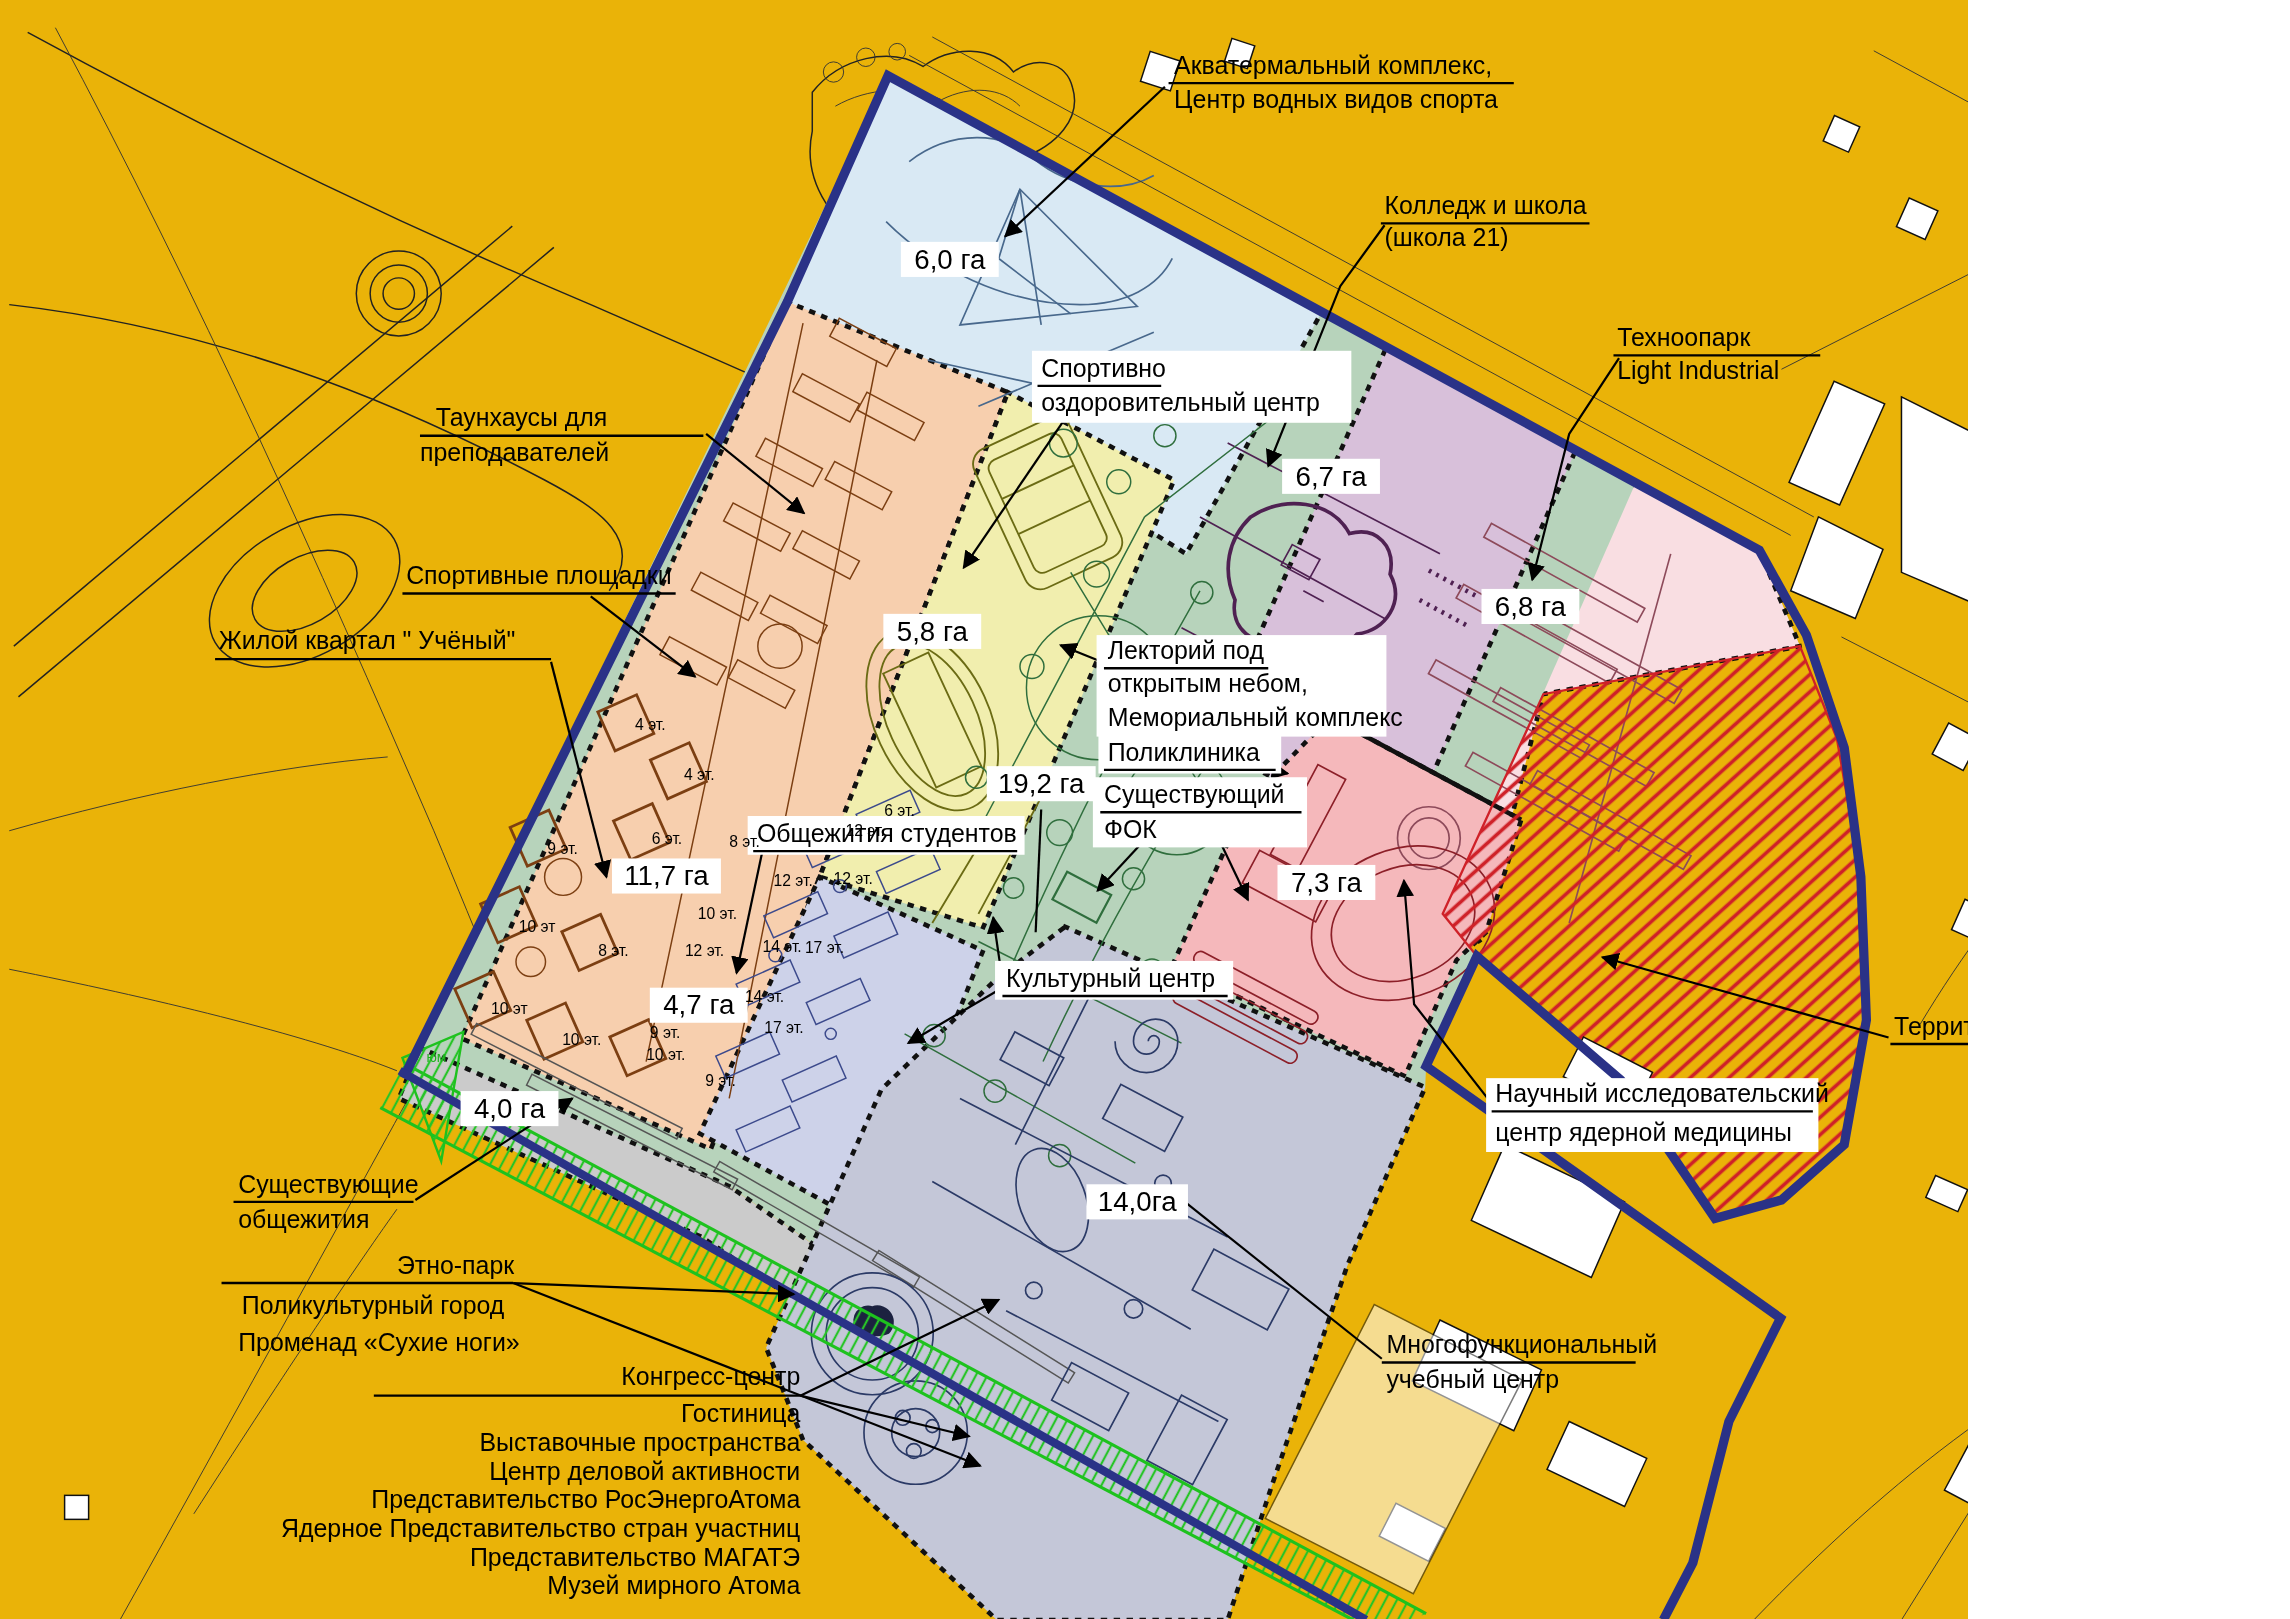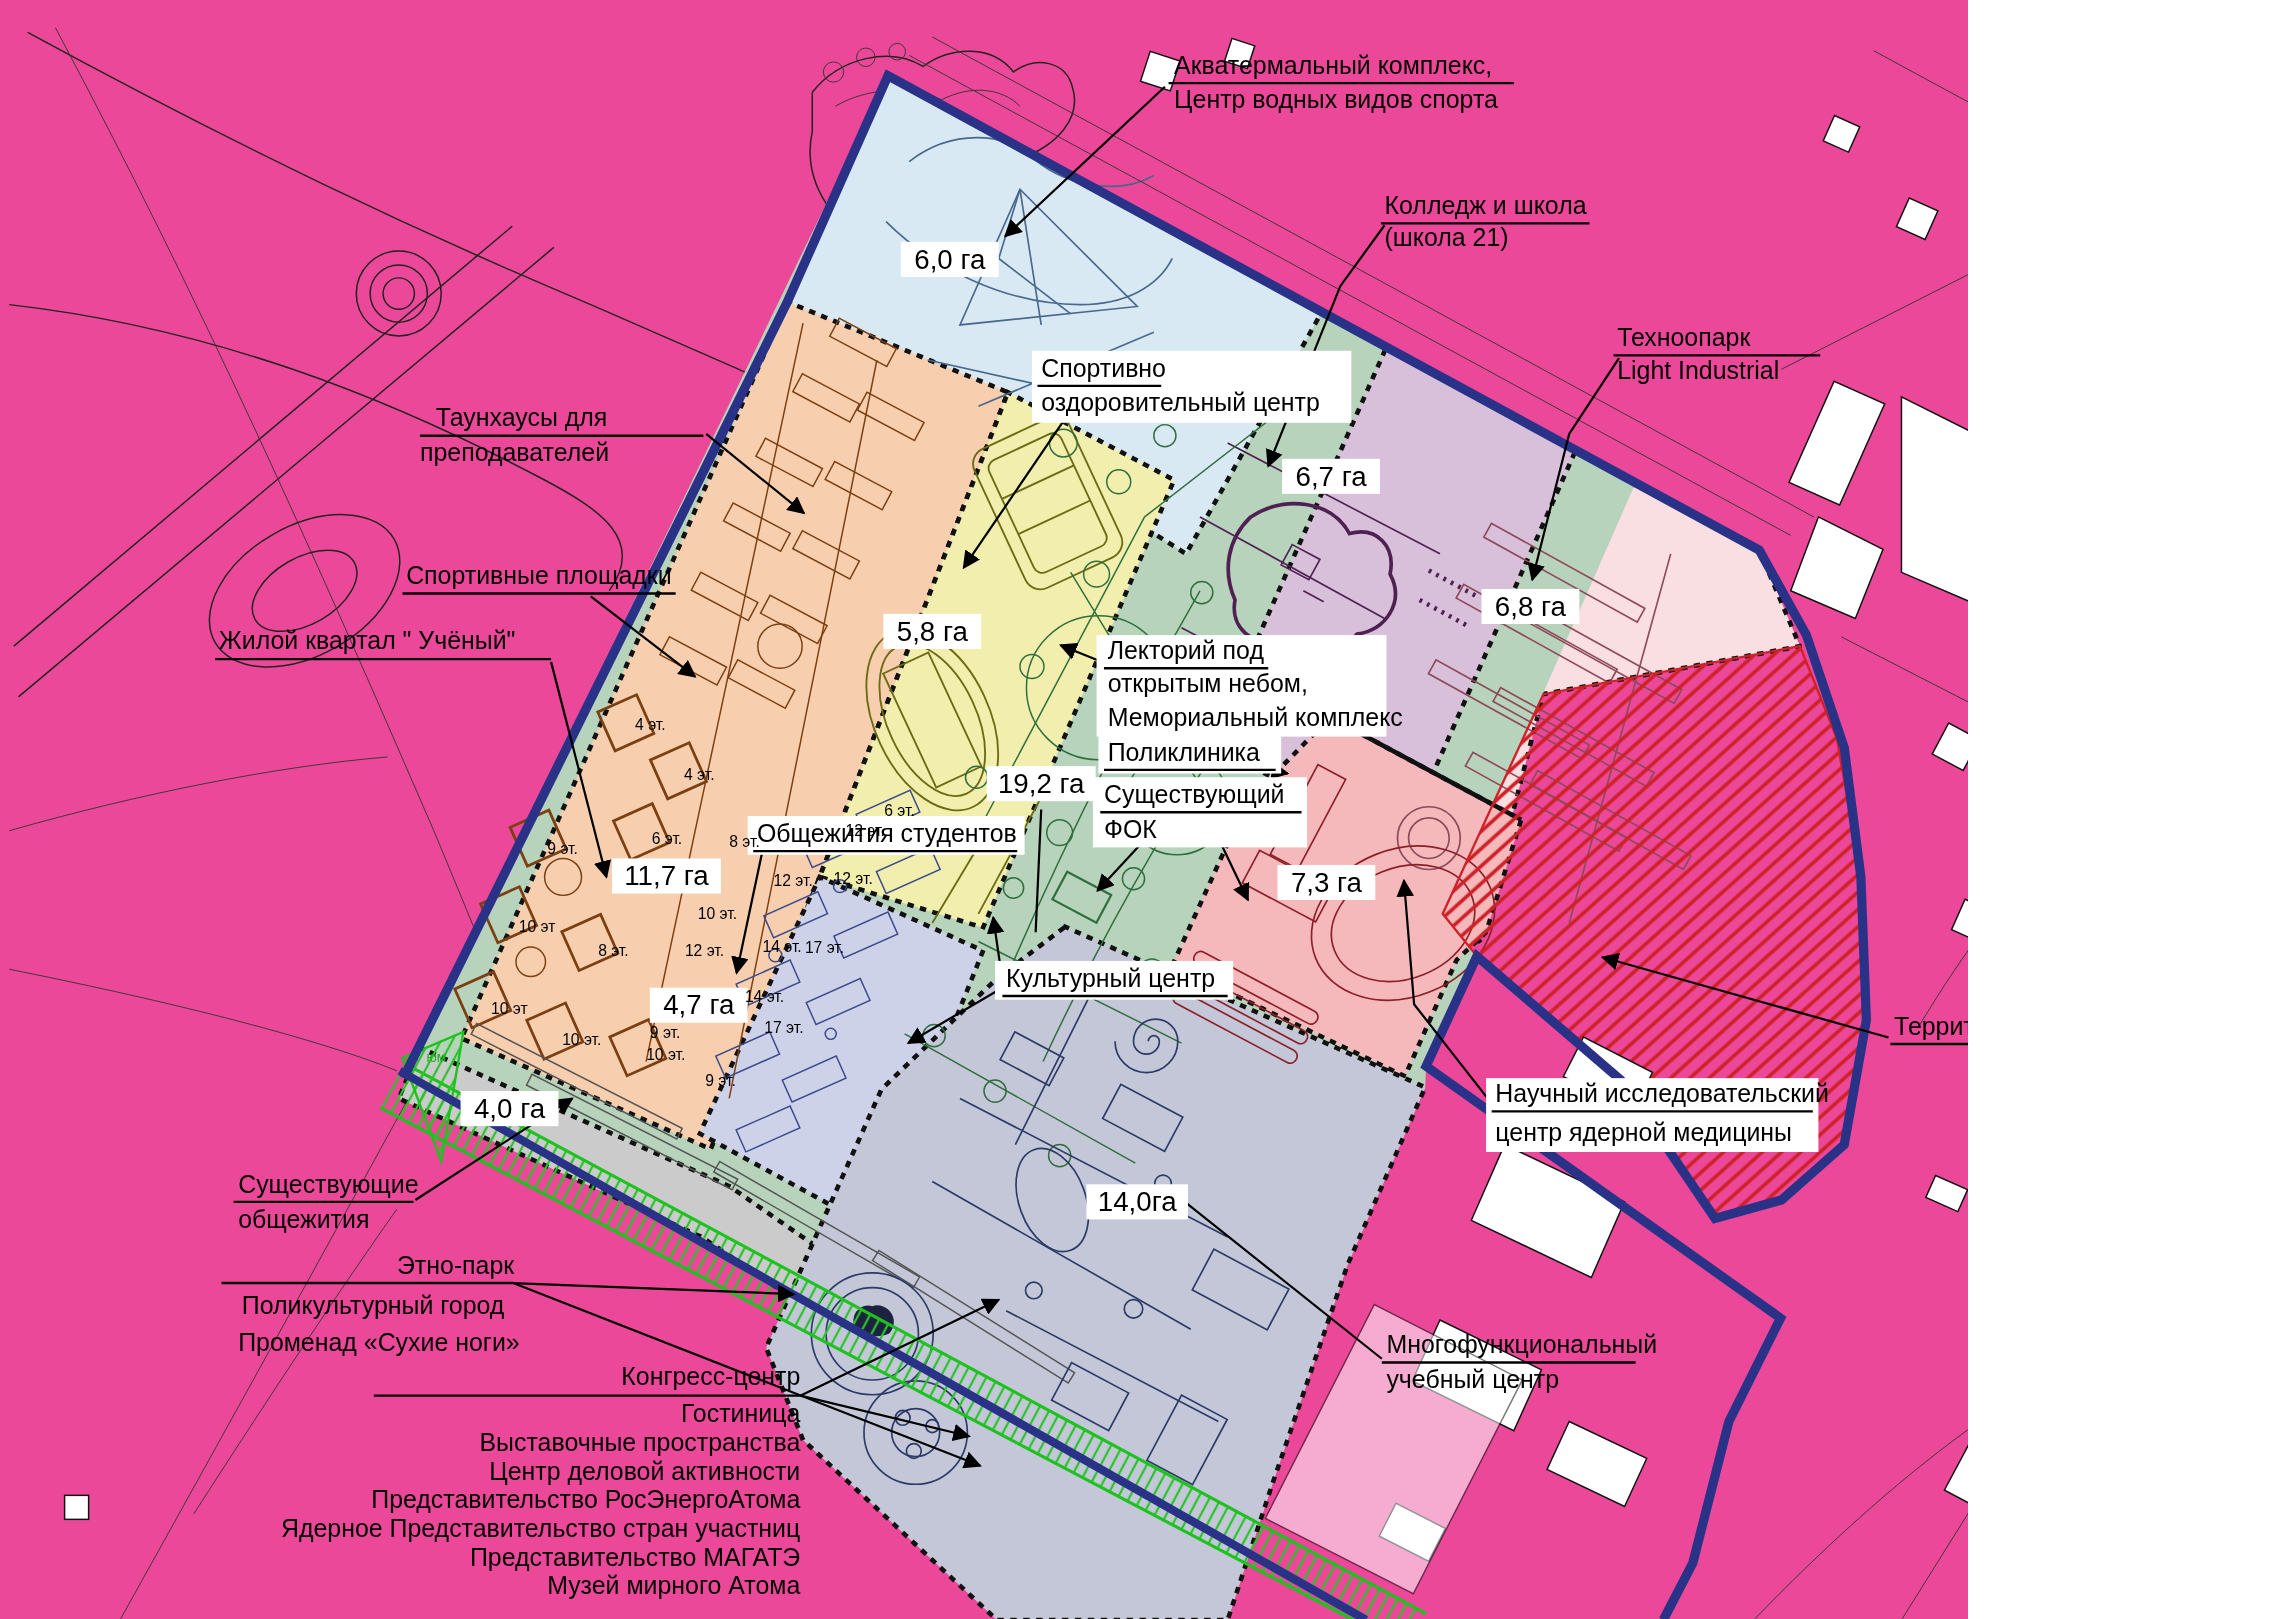--- a/index.html
+++ b/index.html
@@ -1,16 +1,16 @@
 <!DOCTYPE html>
 <html style="font-size:14.8px"><head>
 <meta charset="utf-8">
 <style>
   html,body{margin:0;padding:0;background:#fff;}
-  .stage{position:relative;width:1968px;height:1620px;background:#ec4899;overflow:hidden;}
+  .stage{position:relative;width:1968px;height:1620px;background:#eab308;overflow:hidden;}
   svg{display:block;}
   text{font-family:"Liberation Sans","DejaVu Sans",sans-serif;fill:#000;}
   .lbl{font-size:27px;}
   .area{font-size:30px;}
   .micro{font-size:15px;fill:#1ab21a;}
   .zone{stroke:#111;stroke-width:5;stroke-dasharray:2 12;stroke-linecap:square;}
   .nozone{stroke:none;}
   .leader{fill:none;stroke:#000;stroke-width:2.4;}
   .rule{stroke:#000;stroke-width:2.6;}
   .road{fill:none;stroke:#222;stroke-width:1.6;}

